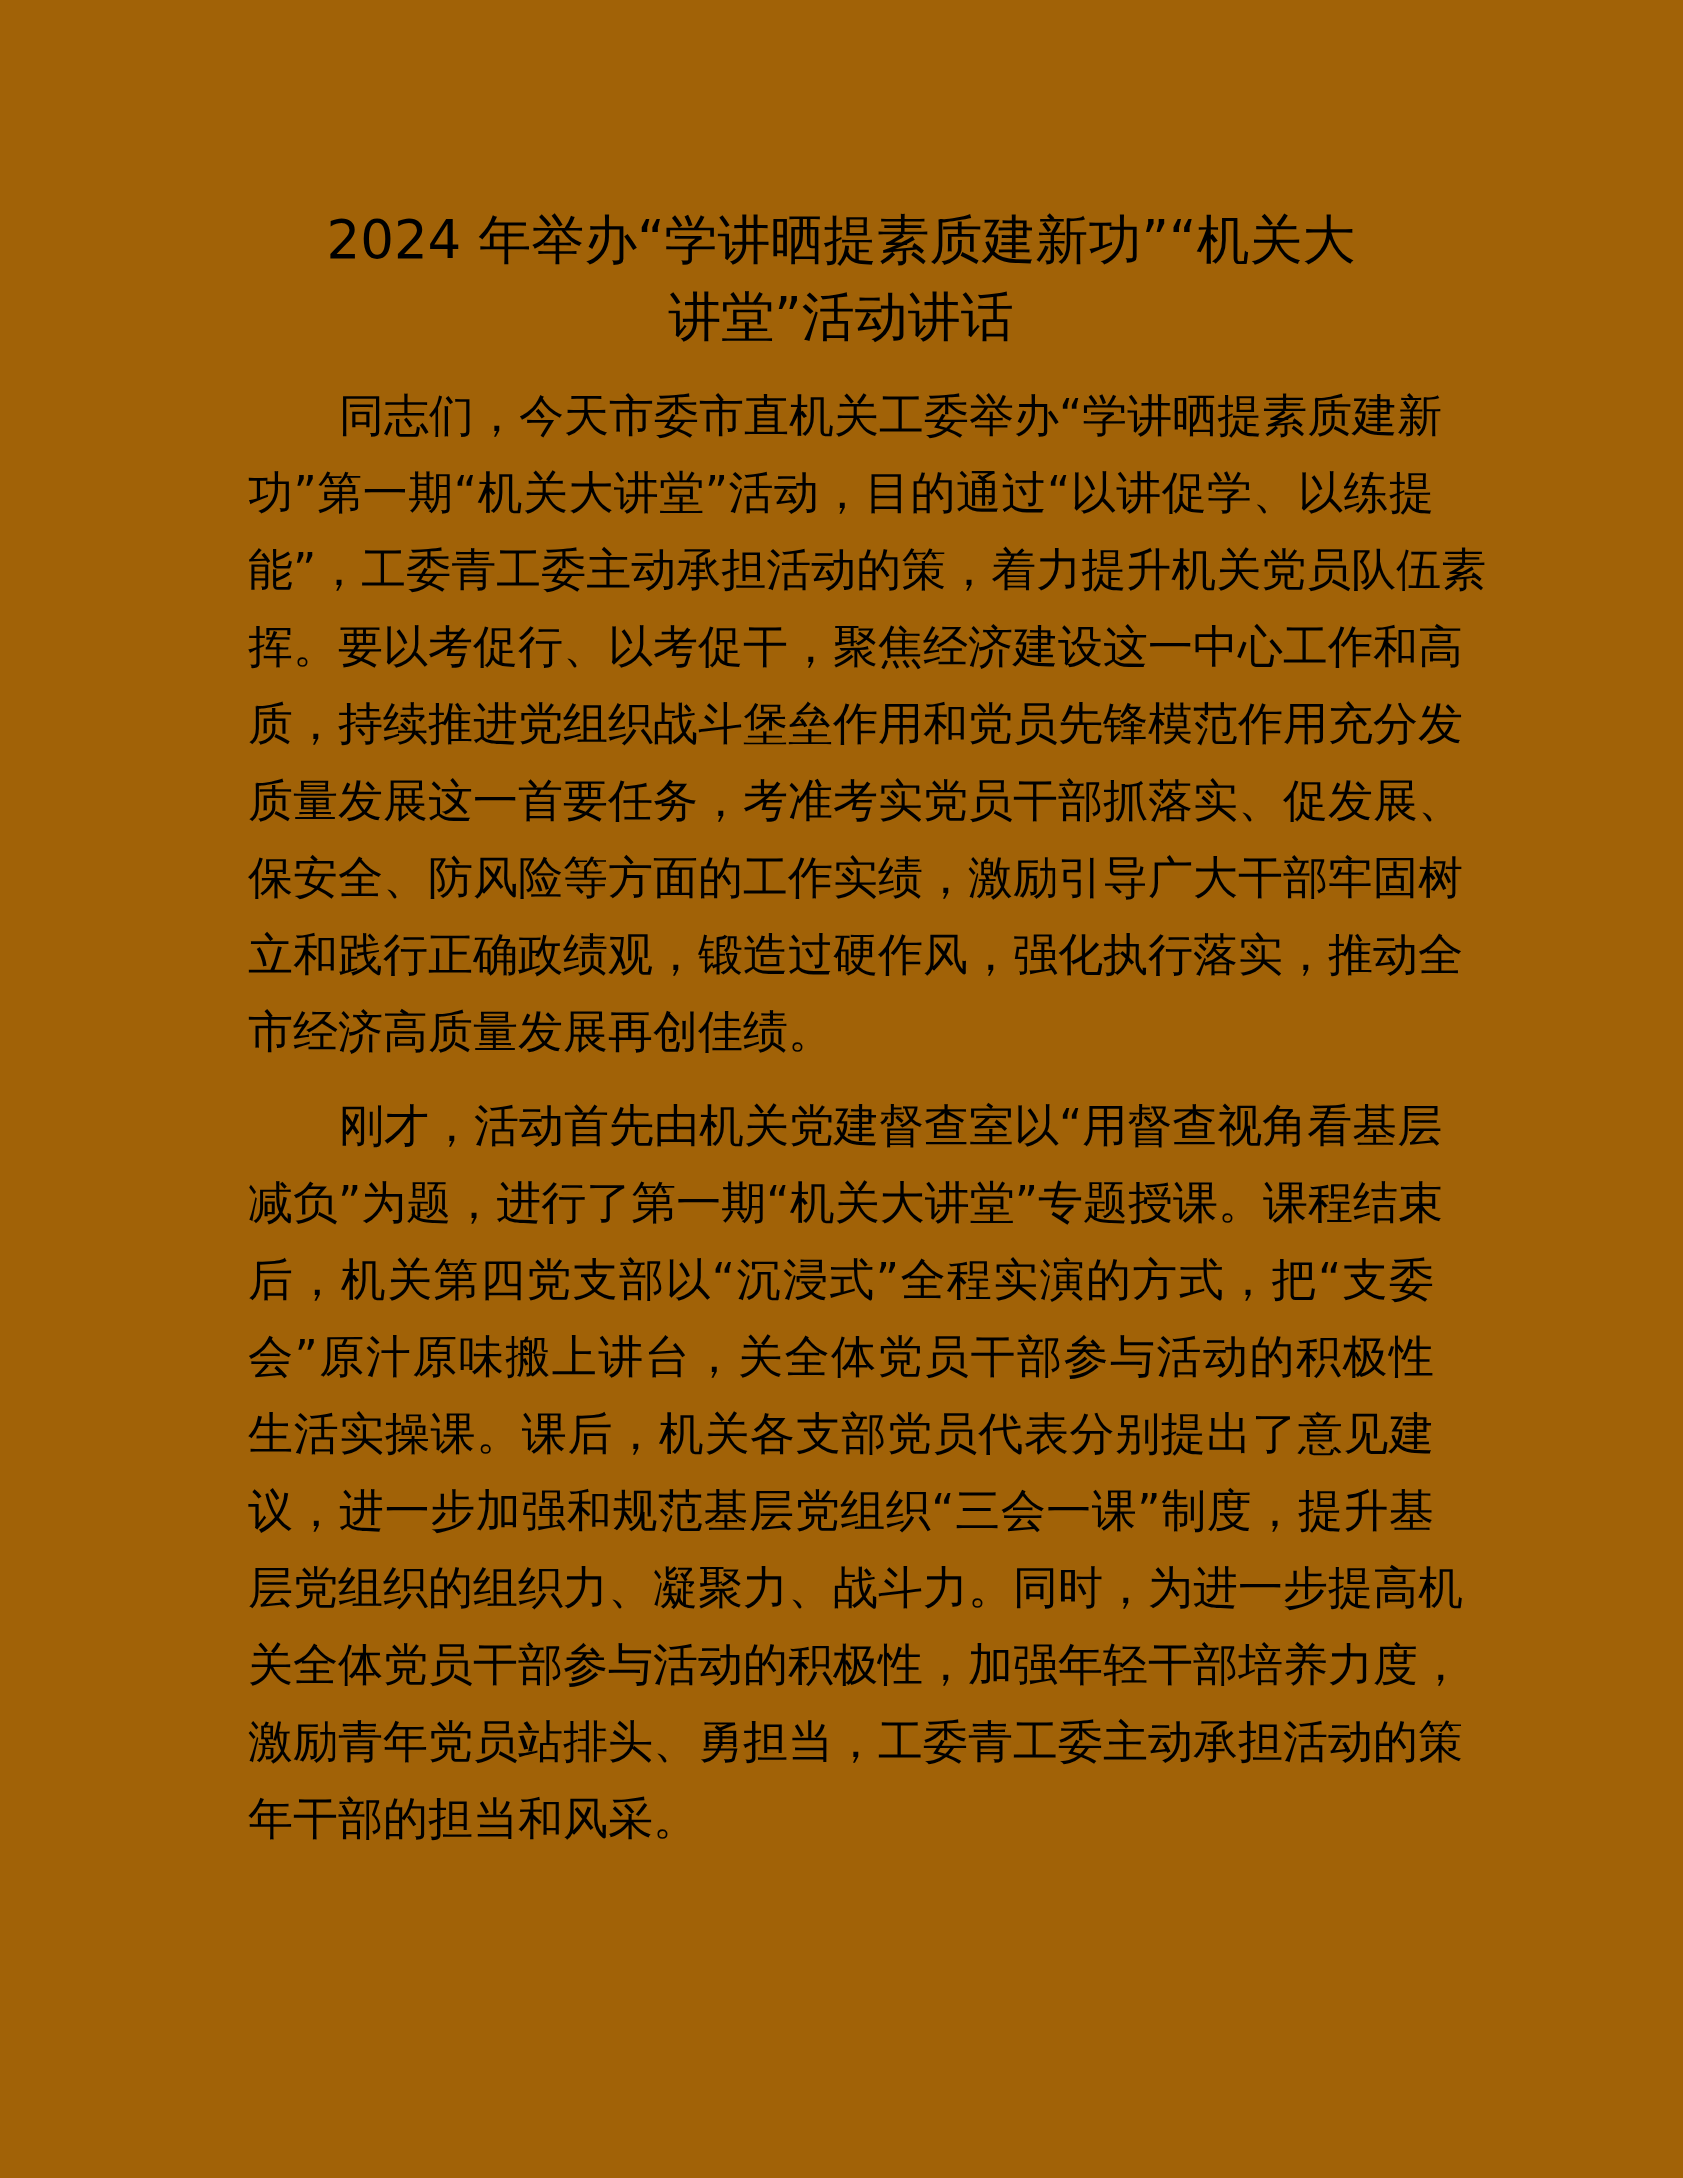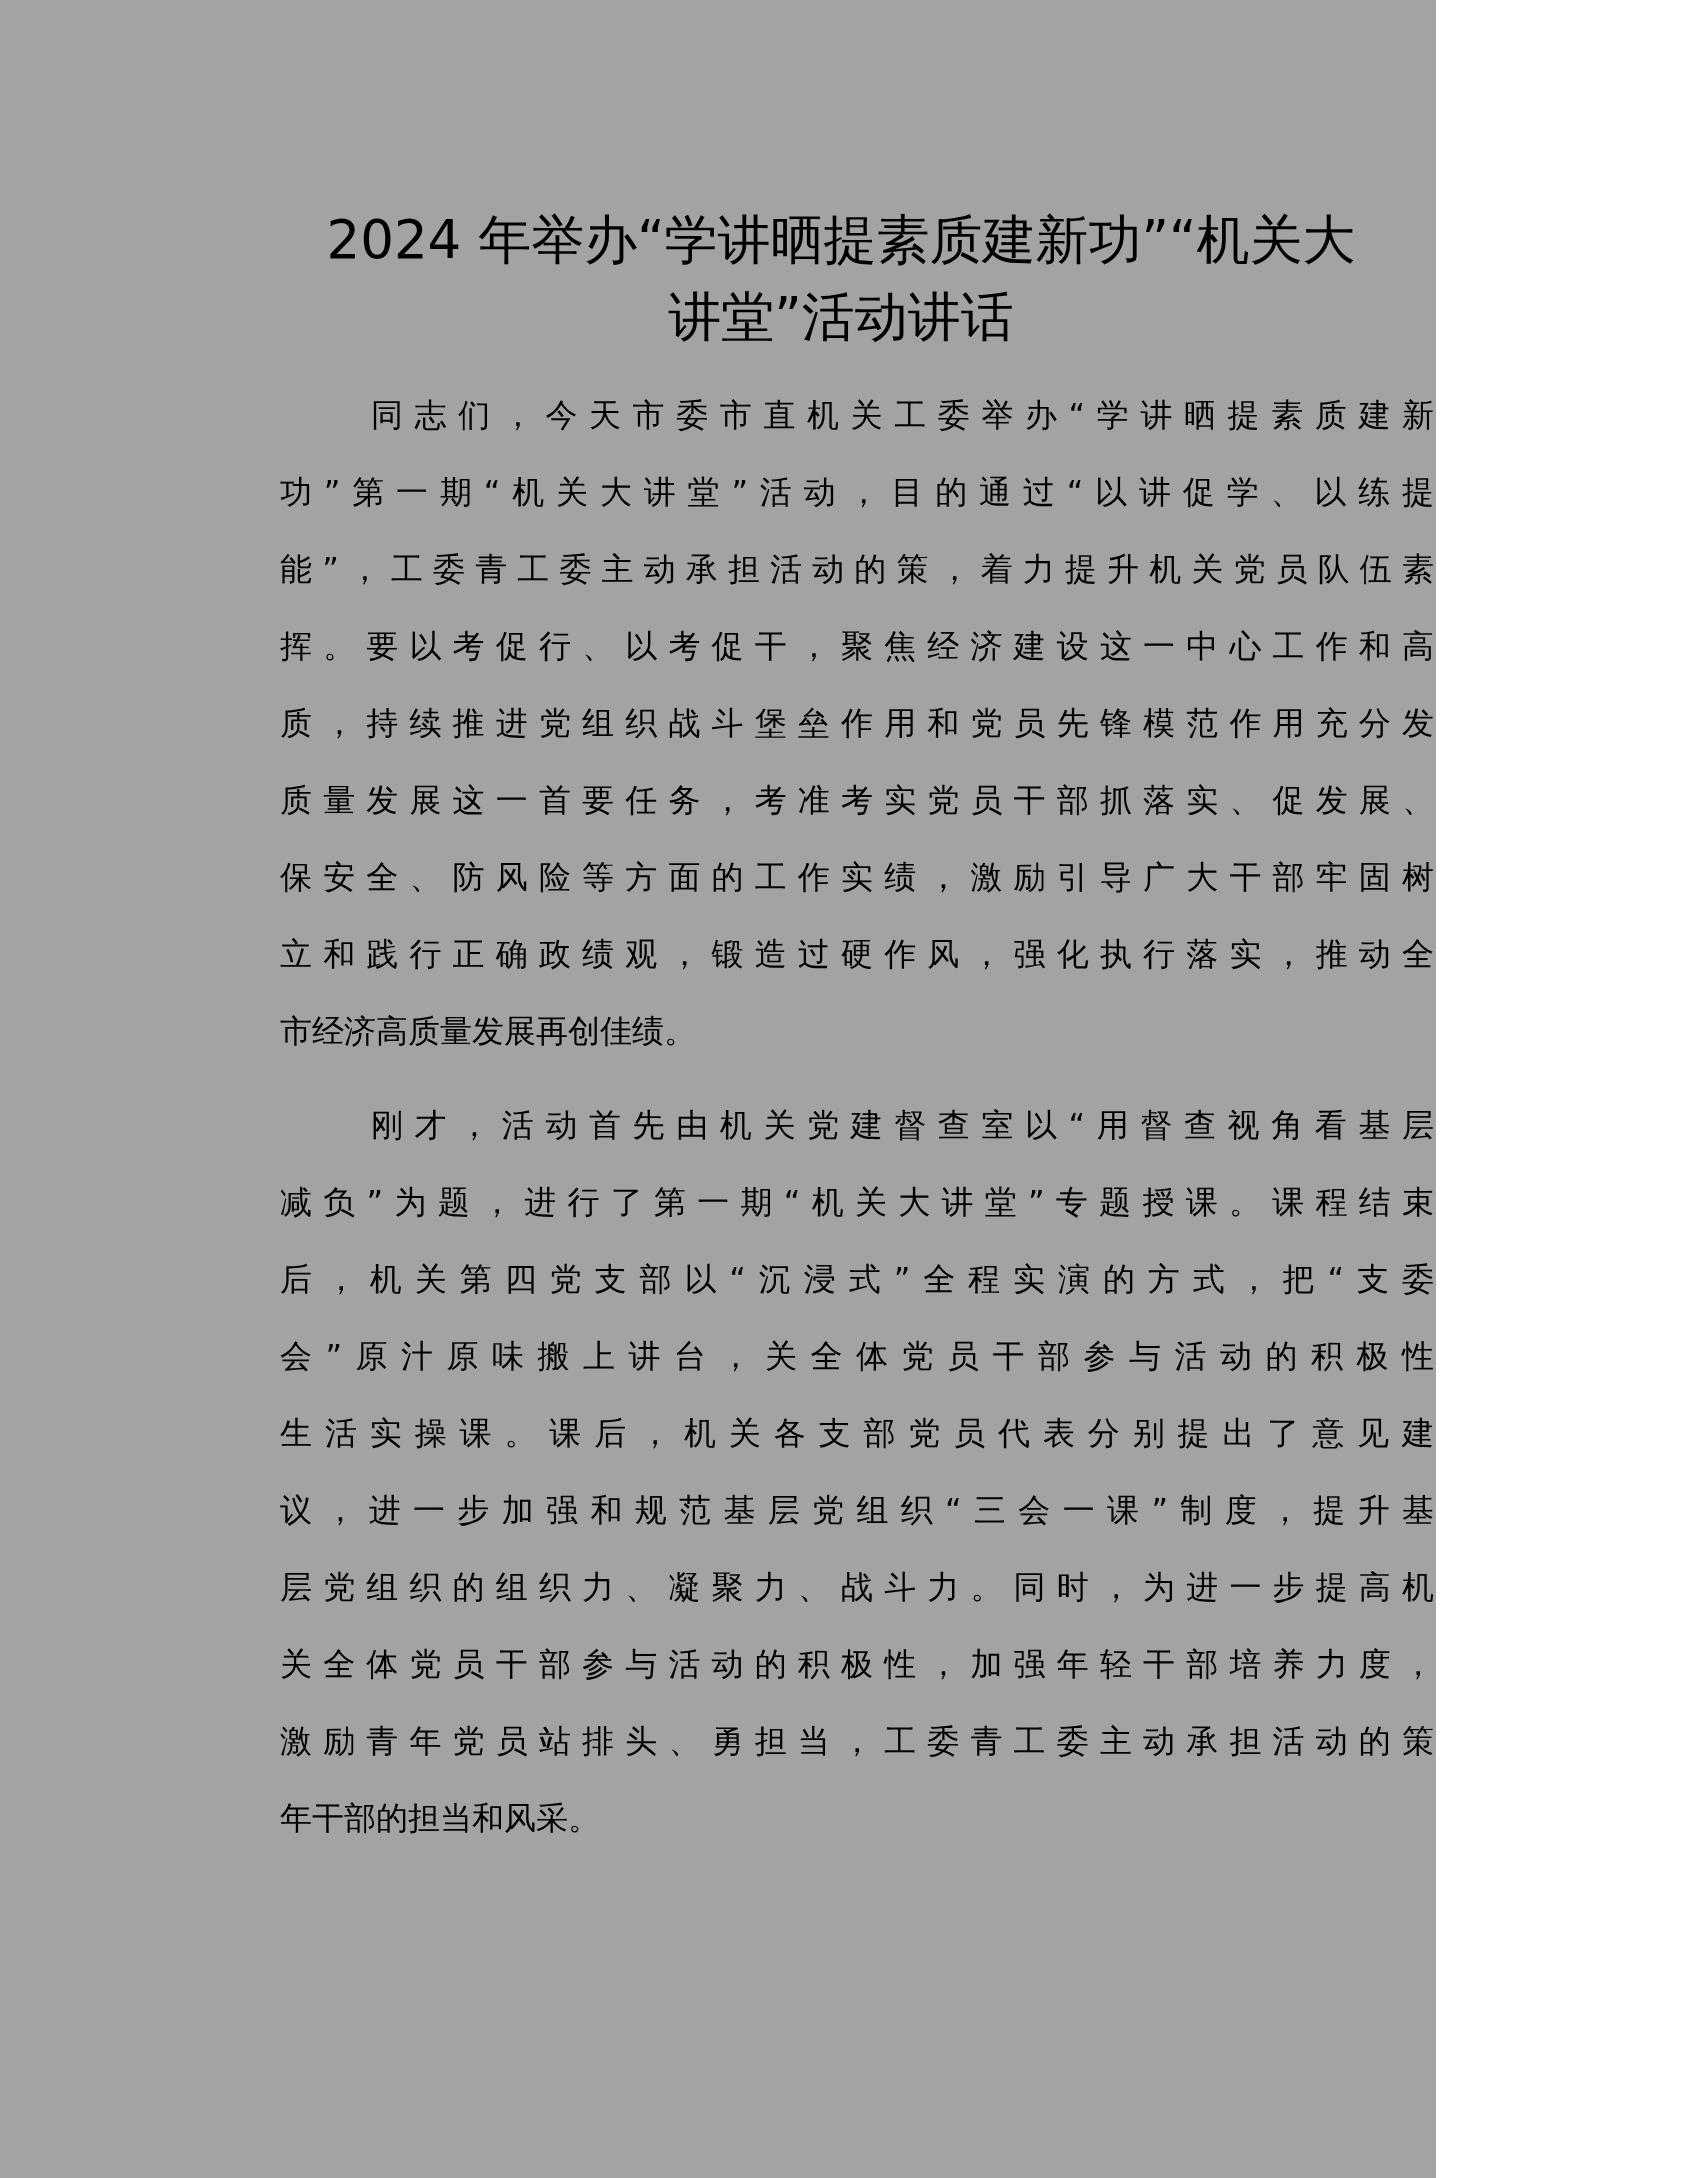--- a/index.html
+++ b/index.html
@@ -12,23 +12,23 @@
       height: 2178px;
       position: relative;
       overflow: hidden;
       color: #000000;
       font-family: "DejaVu Sans", "Liberation Sans", sans-serif;
     }
     .page {
       position: absolute;
       left: 0;
       top: 0;
-      width: 1436px;
+      width: 1683px;
       height: 2178px;
-      background: #a3a3a3;
+      background: #a16207;
     }
     .title {
       position: absolute;
       left: 248px;
       width: 1186px;
       top: 201px;
       text-align: center;
       font-size: 53px;
       line-height: 77px;
       font-weight: normal;
@@ -42,26 +42,25 @@
       position: absolute;
       left: 248px;
       width: 1186px;
     }
     .para-1 { top: 377px; }
     .para-2 { top: 1087px; }
     .line {
       display: block;
       height: 77px;
       line-height: 77px;
-      font-size: 32px;
+      font-size: 45px;
       white-space: nowrap;
       text-align: justify;
       text-align-last: justify;
       overflow: visible;
-      margin-left: 32px;
     }
     .line.first {
       padding-left: 91px;
     }
     .line.last {
       text-align: right;
       text-align-last: left;
     }
   </style>
 </head>

